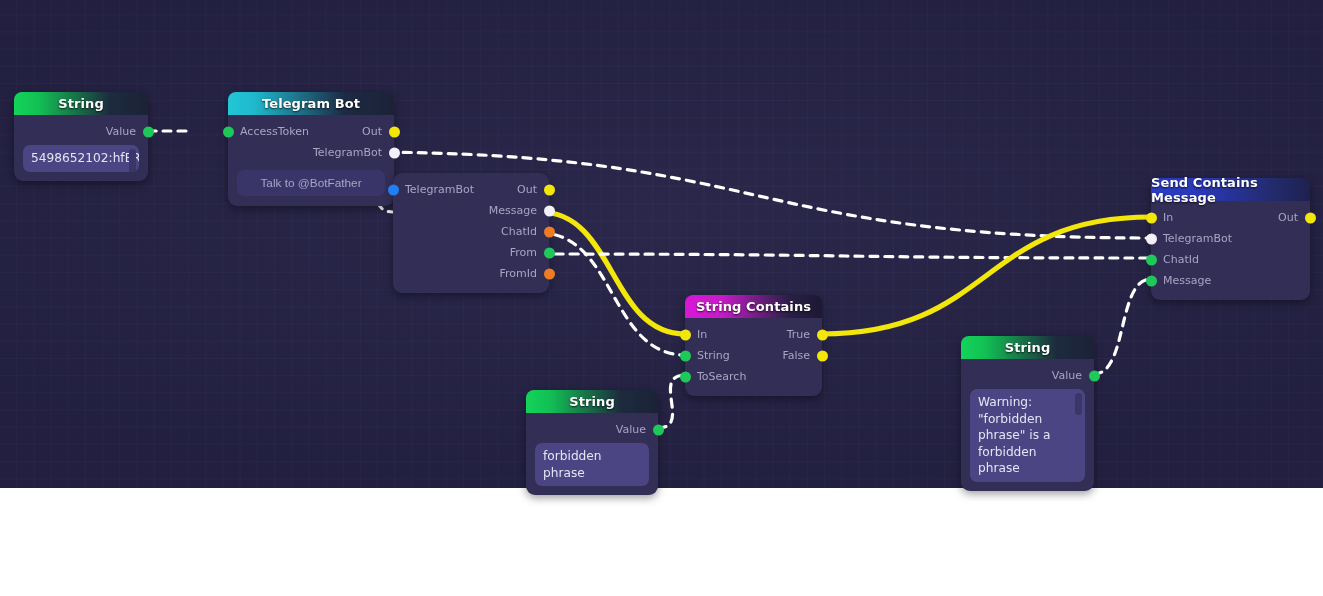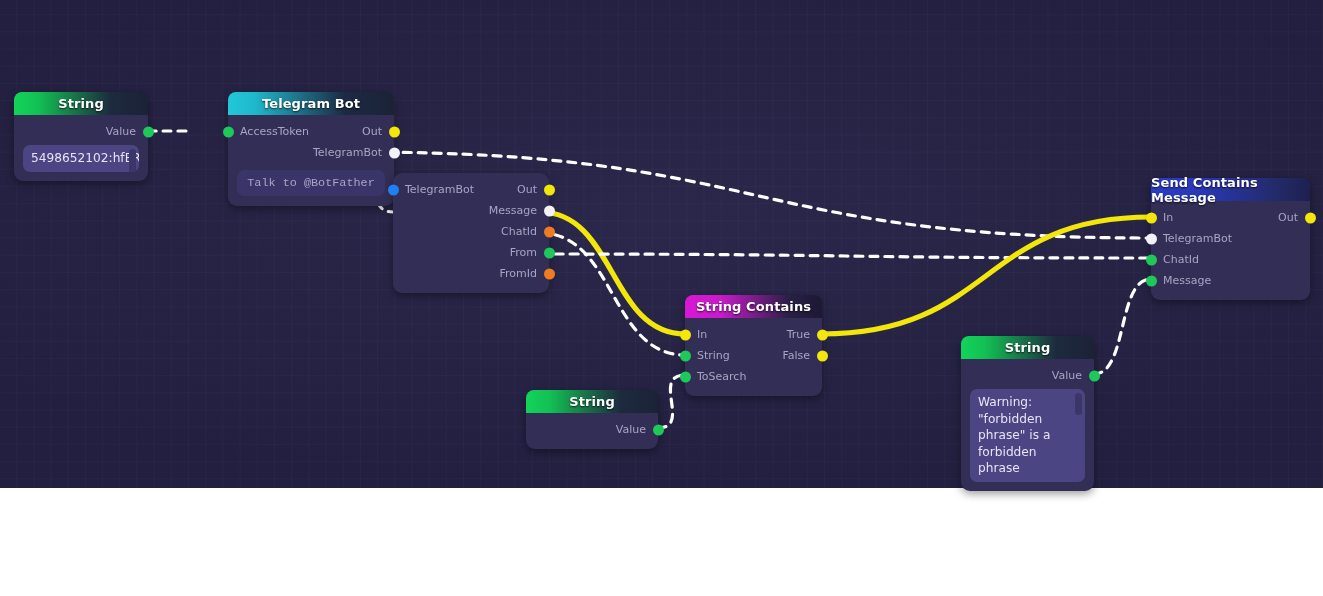--- a/index.html
+++ b/index.html
@@ -103,21 +103,21 @@
     margin: 7px 9px 1px 9px;
     background: #3a3568;
     border-radius: 7px;
     color: #a9a4c4;
     font-size: 11.8px;
     text-align: center;
     padding: 6px 0;
     border: none;
     width: calc(100% - 18px);
     cursor: pointer;
-    font-family: Liberation Mono, monospace;
+    font-family: Liberation Sans, sans-serif;
   }
 </style>
 </head>
 <body>
 
 <div id="canvas">
   <svg id="wires">
       <path d="M 148 131 C 182 131, 158 131, 192 131" fill="none" stroke="#ffffff" stroke-width="3.2" stroke-dasharray="8 7" stroke-linecap="round"></path>
       <path d="M 358 152 C 392 152, 359 212, 393 212" fill="none" stroke="#ffffff" stroke-width="3.2" stroke-dasharray="8 7" stroke-linecap="round"></path>
       <path d="M 358 152 C 770.36 152, 738.64 238, 1151 238" fill="none" stroke="#ffffff" stroke-width="3.2" stroke-dasharray="8 7" stroke-linecap="round"></path>
@@ -198,20 +198,21 @@
           </div>
         </div>
       </div>
       <div class="node" style="left: 526px; top: 390px; width: 132px;">
         <div class="node-header hdr-green">String</div>
         <div class="node-body">
           <div class="row out">
             <span>Value</span>
             <span class="port right p-green"></span>
           </div>
+          <div class="field"><span>forbidden phrase</span></div>
         </div>
       </div>
       <div class="node" style="left: 961px; top: 336px; width: 133px;">
         <div class="node-header hdr-green">String</div>
         <div class="node-body">
           <div class="row out">
             <span>Value</span>
             <span class="port right p-green"></span>
           </div>
           <div class="field"><span>Warning: "forbidden phrase" is a forbidden phrase</span><div class="scrollthumb" style="height: 22px;"></div></div>

